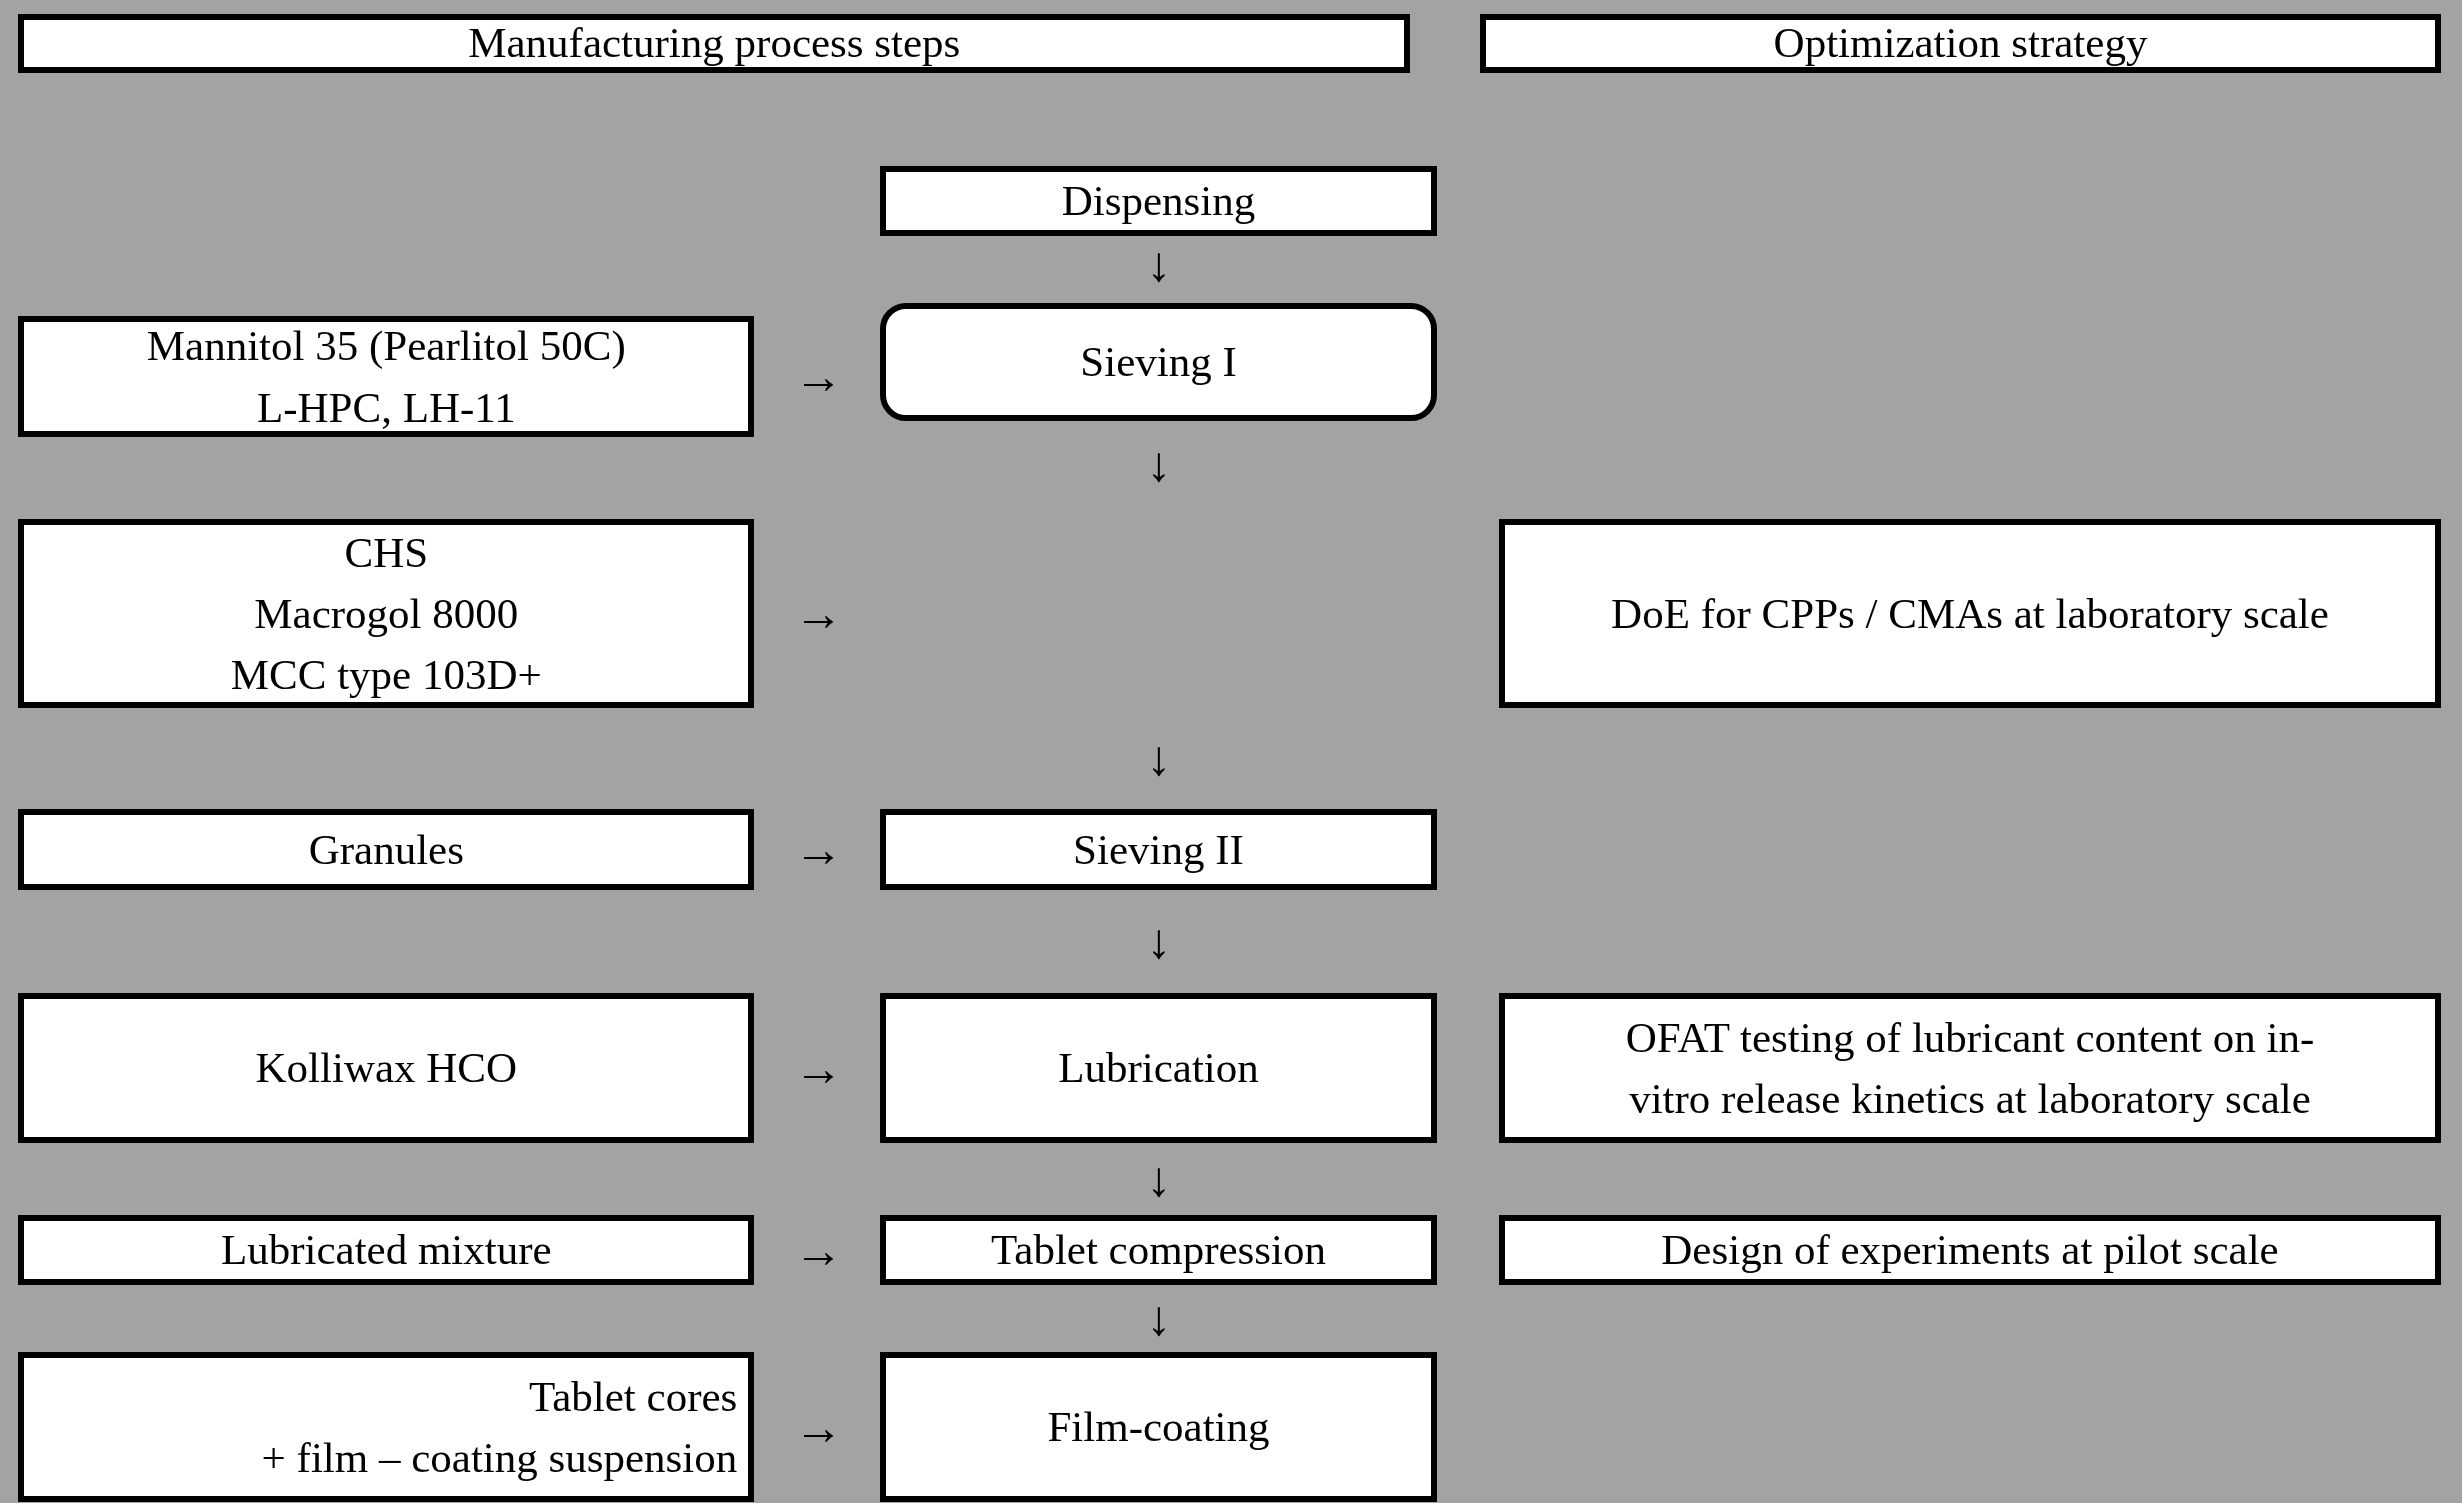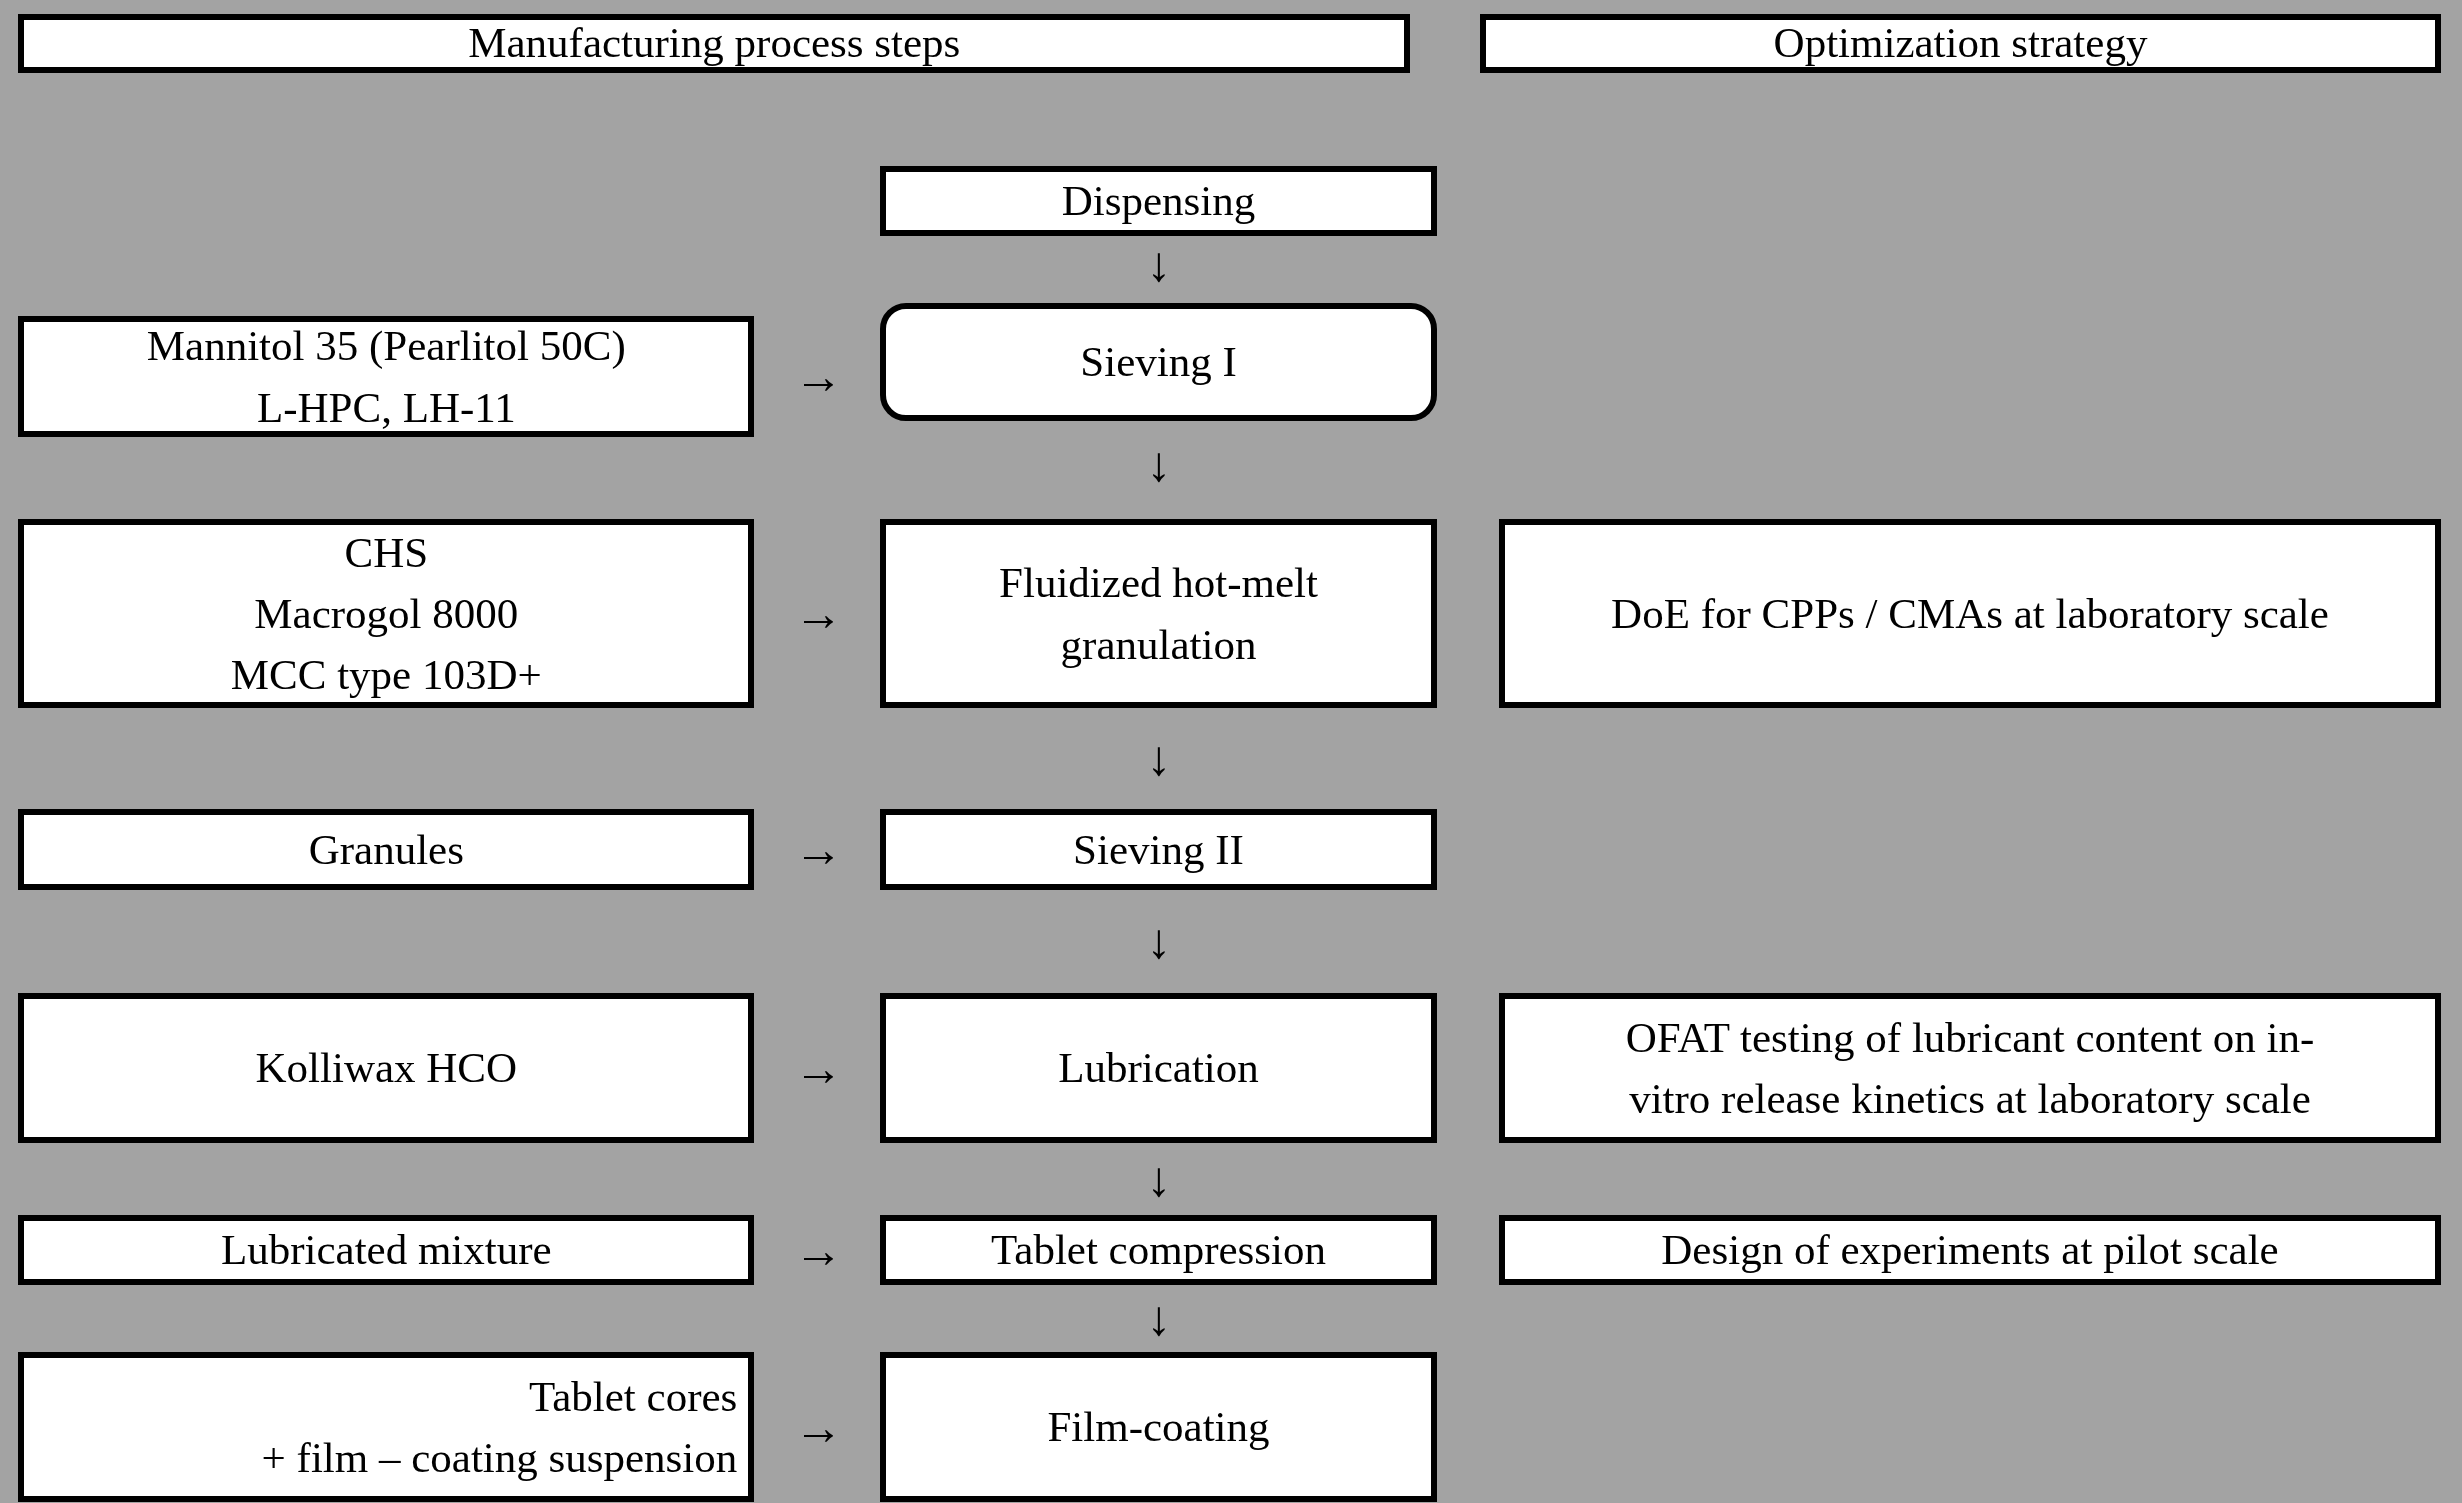--- a/index.html
+++ b/index.html
@@ -74,24 +74,20 @@
   </div>
 
   <div class="box" style="left:880px; top:166px; width:557px; height:70px;">
     <span class="line">Dispensing</span>
   </div>
 
   <div class="box" style="left:880px; top:303px; width:557px; height:118px;border-radius:26px;">
     <span class="line">Sieving I</span>
   </div>
 
-  <div class="box" style="left:880px; top:519px; width:557px; height:189px;">
-    <span class="line">Fluidized hot-melt</span>
-    <span class="line">granulation</span>
-  </div>
 
   <div class="box" style="left:880px; top:809px; width:557px; height:81px;">
     <span class="line">Sieving II</span>
   </div>
 
   <div class="box" style="left:880px; top:993px; width:557px; height:150px;">
     <span class="line">Lubrication</span>
   </div>
 
   <div class="box" style="left:880px; top:1215px; width:557px; height:70px;">

